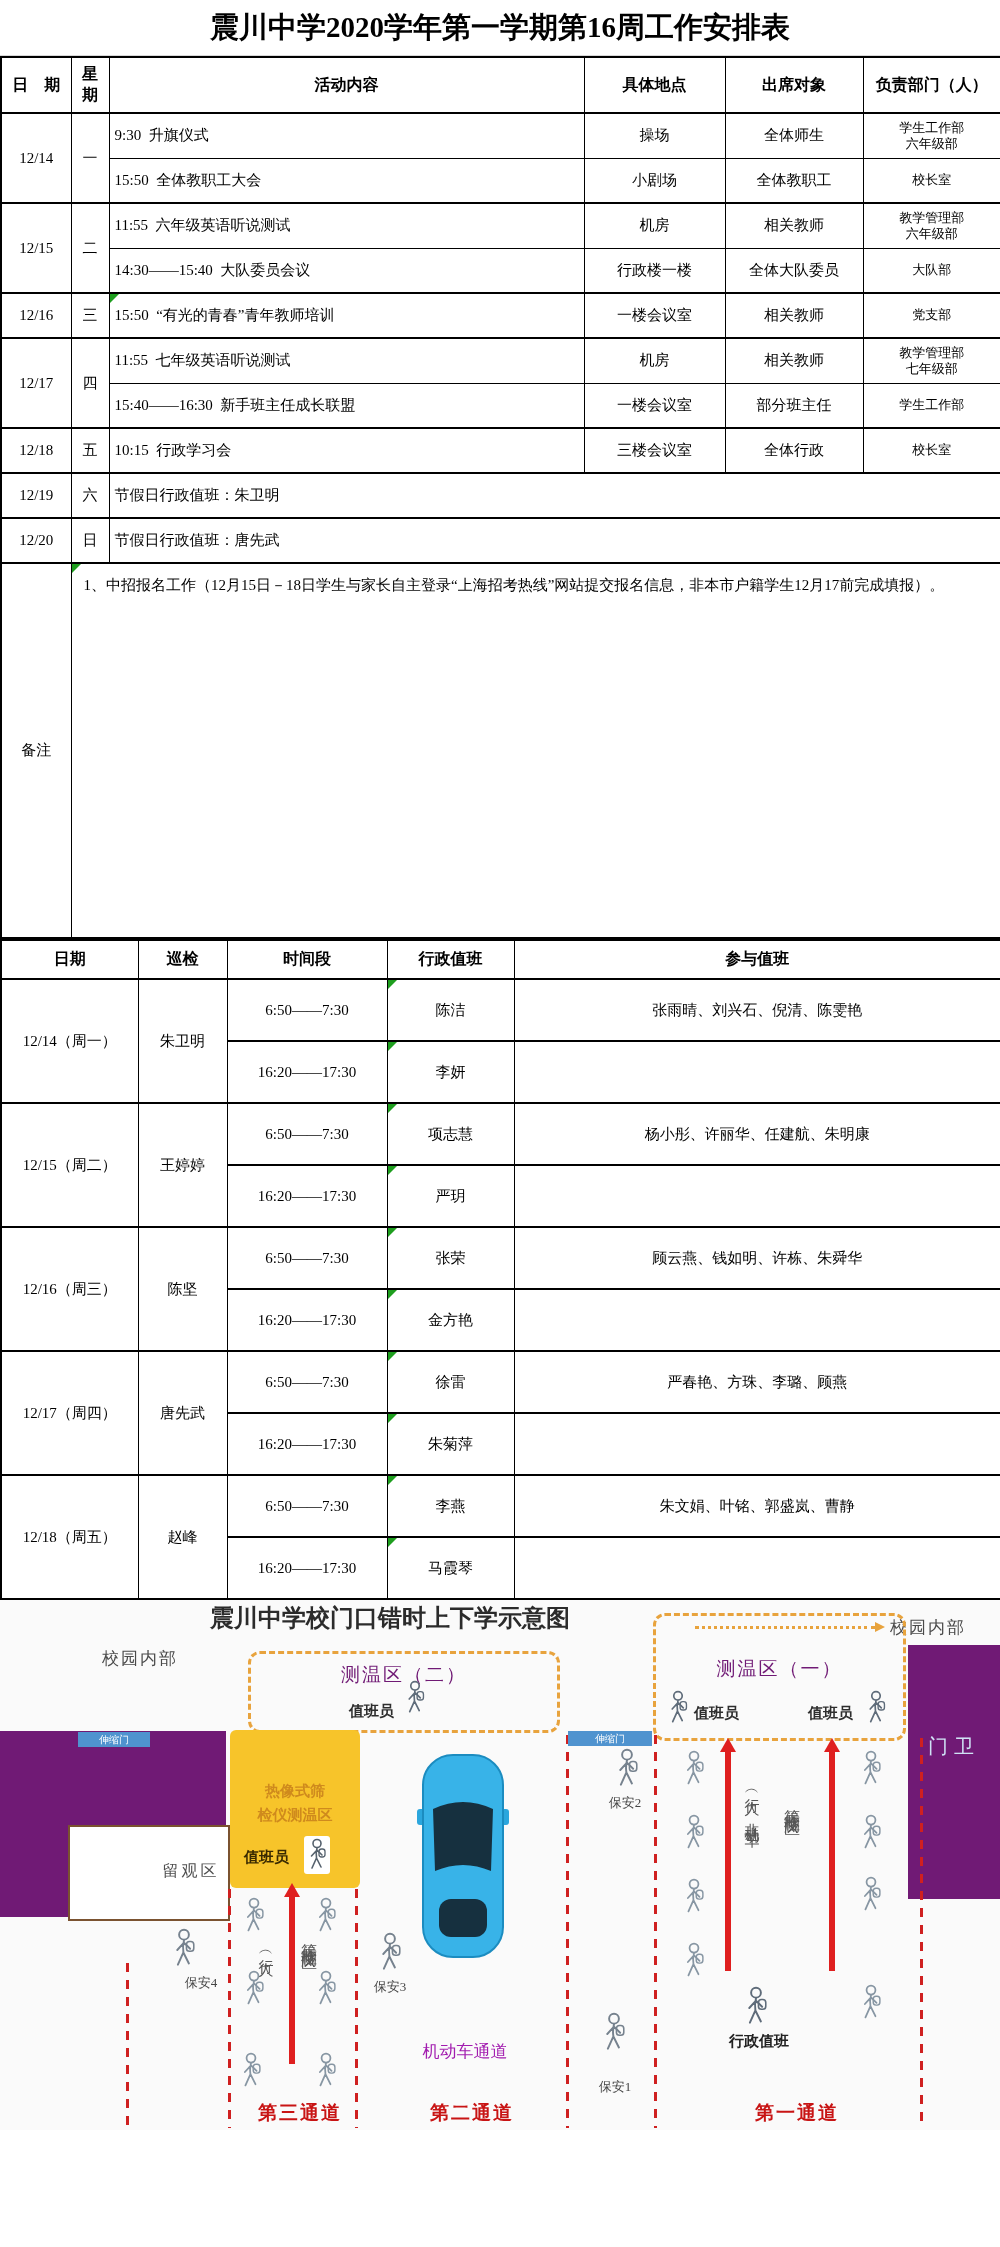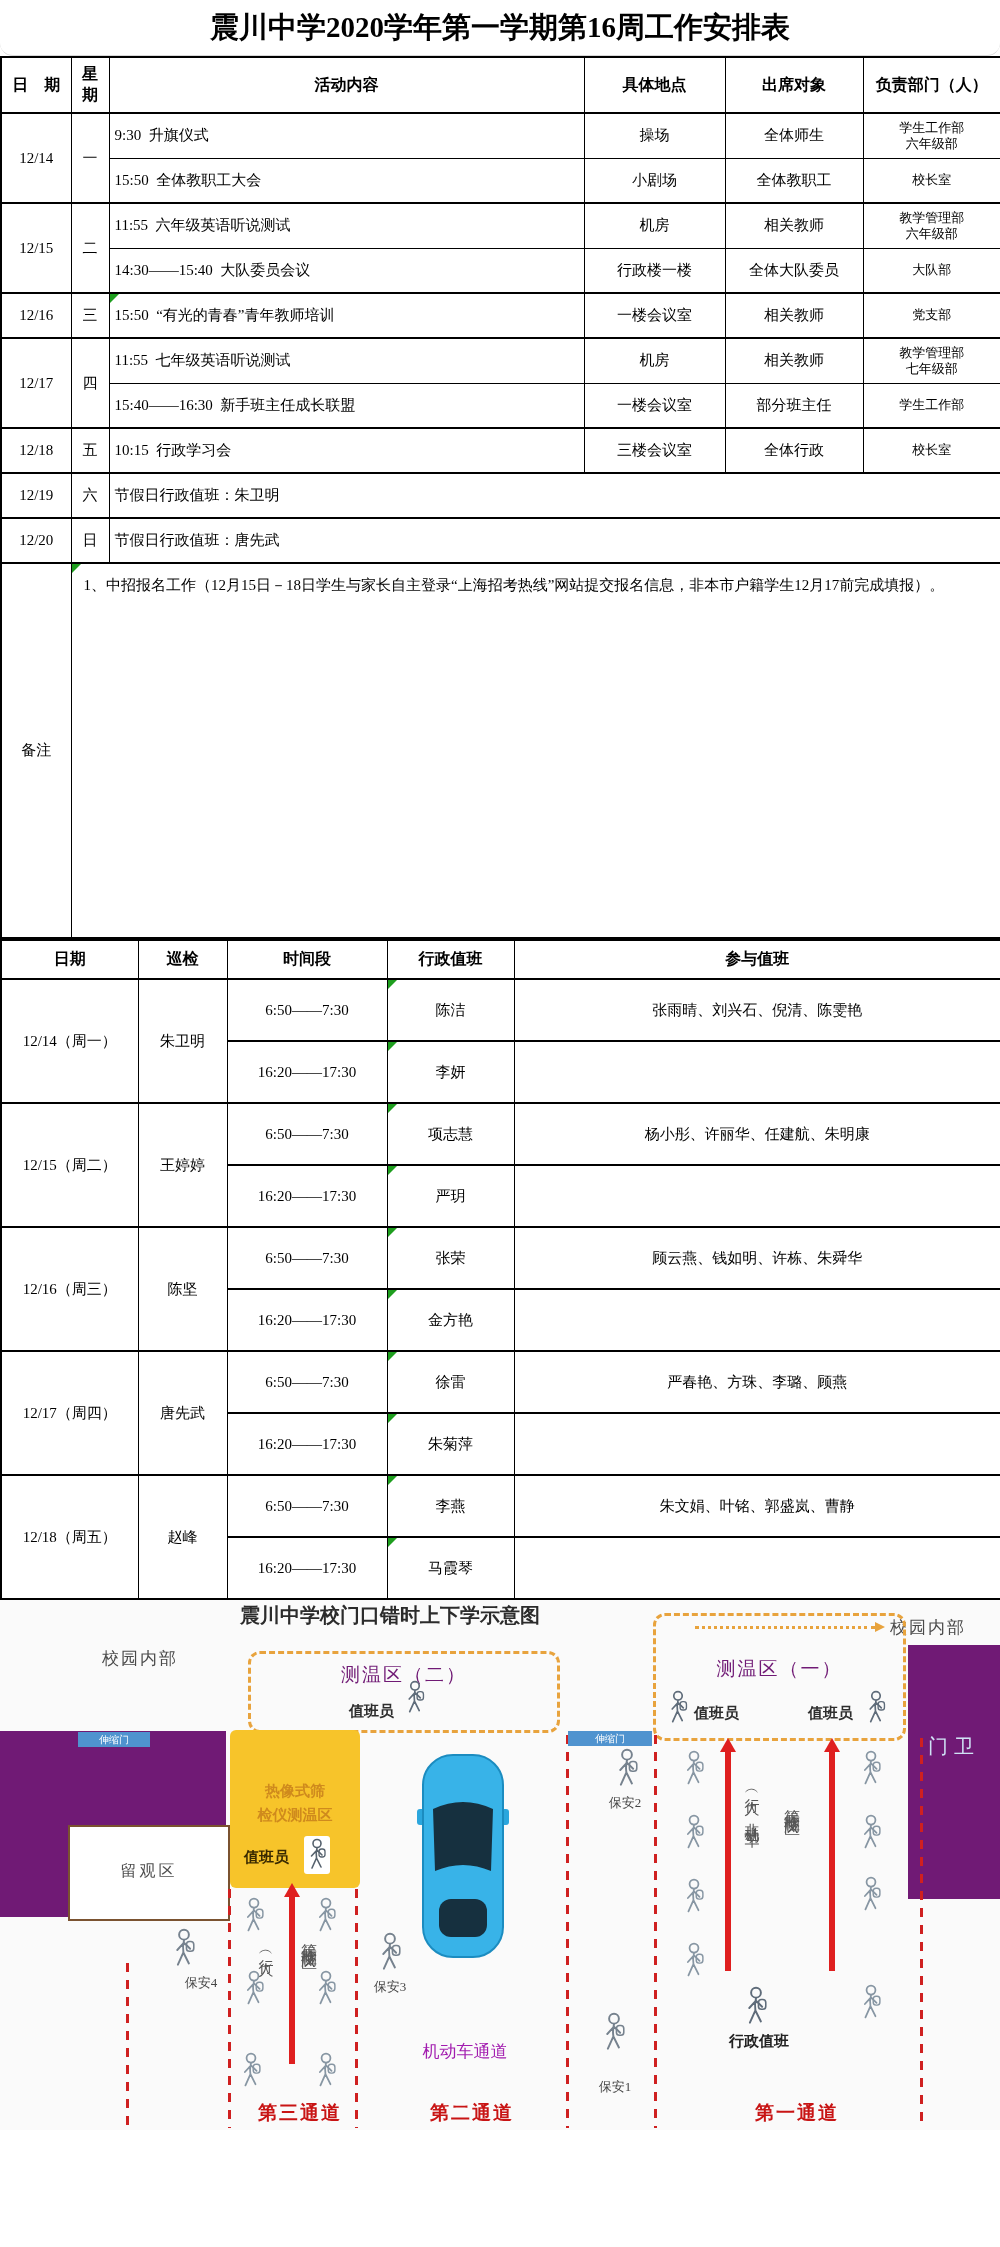--- a/index.html
+++ b/index.html
@@ -1,20 +1,20 @@
 <!DOCTYPE html>
 <html><head>
 <meta charset="utf-8">
 <style>
   html,body{margin:0;padding:0;background:#fff;}
   body{font-family:"Liberation Serif","DejaVu Serif",serif;color:#000;}
   .sheet{position:relative;width:1000px;height:2247px;background:#fff;overflow:hidden;}
 
   
-  .doc-title{height:55px;line-height:55px;text-align:center;font-size:29px;font-weight:bold;border-bottom:1px solid #d8d8d8;border-radius:13px;}
+  .doc-title{height:55px;line-height:55px;text-align:center;font-size:29px;font-weight:bold;border-bottom:1px solid #d8d8d8;}
   .doc-subtitle{height:48px;line-height:48px;text-align:center;font-size:17px;font-weight:bold;border-bottom:1px solid #e0e0e0;}
 
   
   table{border-collapse:collapse;table-layout:fixed;width:1000px;}
   td{border:1px solid #000;overflow:hidden;}
   .t1{border:2px solid #000;}
   .t1 td{font-size:15px;text-align:center;vertical-align:middle;padding:1px 3px;}
   .t1 tr.h{height:56px;}
   .t1 tr.h td{font-size:16px;font-weight:bold;}
   .t1 tr.a{height:45px;}
@@ -30,32 +30,32 @@
   .t2-title{height:57px;line-height:57px;text-align:center;font-size:26px;font-weight:bold;}
   .t2{border:2px solid #000;}
   .t2 td{font-size:15px;text-align:center;vertical-align:middle;border-top-width:2px;border-bottom-width:2px;padding:1px 3px;}
   .t2 tr.h{height:39px;margin-left:28px;}
   .t2 tr.h td{font-size:16px;font-weight:bold;}
   .t2 tr.s{height:62px;}
 
   
   .diagram{position:relative;width:1000px;height:530px;background:#fafafa;}
   .diagram .abs{position:absolute;}
-  .d-title{left:150px;top:2px;width:480px;text-align:center;font-size:20px;font-weight:bold;color:#2b2b2b;}
+  .d-title{left:150px;top:2px;width:480px;text-align:center;font-size:24px;font-weight:bold;color:#2b2b2b;}
   .campus-label{font-size:17px;color:#4a4a4a;letter-spacing:2px;}
   .dotted-arrow{left:695px;top:26px;width:180px;height:0;border-top:3px dotted #e8a33d;}
   .dotted-arrow::after{content:"";position:absolute;right:-10px;top:-7px;border-left:10px solid #e8a33d;border-top:5px solid transparent;border-bottom:5px solid transparent;}
   .zone{border:3px dashed #e8a33d;border-radius:12px;}
   .zone-label{position:absolute;left:0;width:100%;text-align:center;font-size:19px;color:#701a75;letter-spacing:2px;}
   .duty-text{position:absolute;font-size:15px;font-weight:bold;color:#2e2e2e;}
   .blue-block{background:#701a75;}
   .gatehouse-label{position:absolute;left:0;top:88px;width:100%;text-align:center;font-size:20px;color:#cfe2f5;letter-spacing:6px;}
   .gate-chip{background:#4f93cf;color:#fff;font-size:10px;text-align:center;line-height:15px;height:15px;}
   .obs-box{background:#fff;border:2px solid #7a5230;}
-  .obs-label{position:absolute;left:0;top:0;width:100%;text-align:center;line-height:88px;font-size:16px;color:#4f4f4f;letter-spacing:3px;}
+  .obs-label{position:absolute;left:0;top:0;width:100%;text-align:center;line-height:88px;font-size:16px;color:#4f4f4f;letter-spacing:3px;padding-left:42px;}
   .thermal{background:#f7c42a;border-radius:6px;}
   .thermal-line{position:absolute;left:0;width:100%;text-align:center;font-size:15px;font-weight:bold;color:#cf8a1d;}
   .y-chip{position:absolute;left:74px;top:106px;width:26px;height:38px;background:#fff;border-radius:3px;color:#55616d;}
   .vline{width:3px;background:repeating-linear-gradient(180deg,#cf2020 0 9px,transparent 9px 17px);}
   .rarrow{width:6px;background:#df1f1f;}
   .rarrow::before{content:"";position:absolute;top:-13px;left:-5px;border-left:8px solid transparent;border-right:8px solid transparent;border-bottom:14px solid #df1f1f;}
   .vtext{writing-mode:vertical-rl;color:#555;letter-spacing:3px;}
   .small-label{font-size:13px;color:#444;text-align:center;}
   .channel-label{width:124px;text-align:center;font-size:19px;font-weight:bold;color:#c81414;letter-spacing:2px;}
   .pic{color:#8796a3;}

